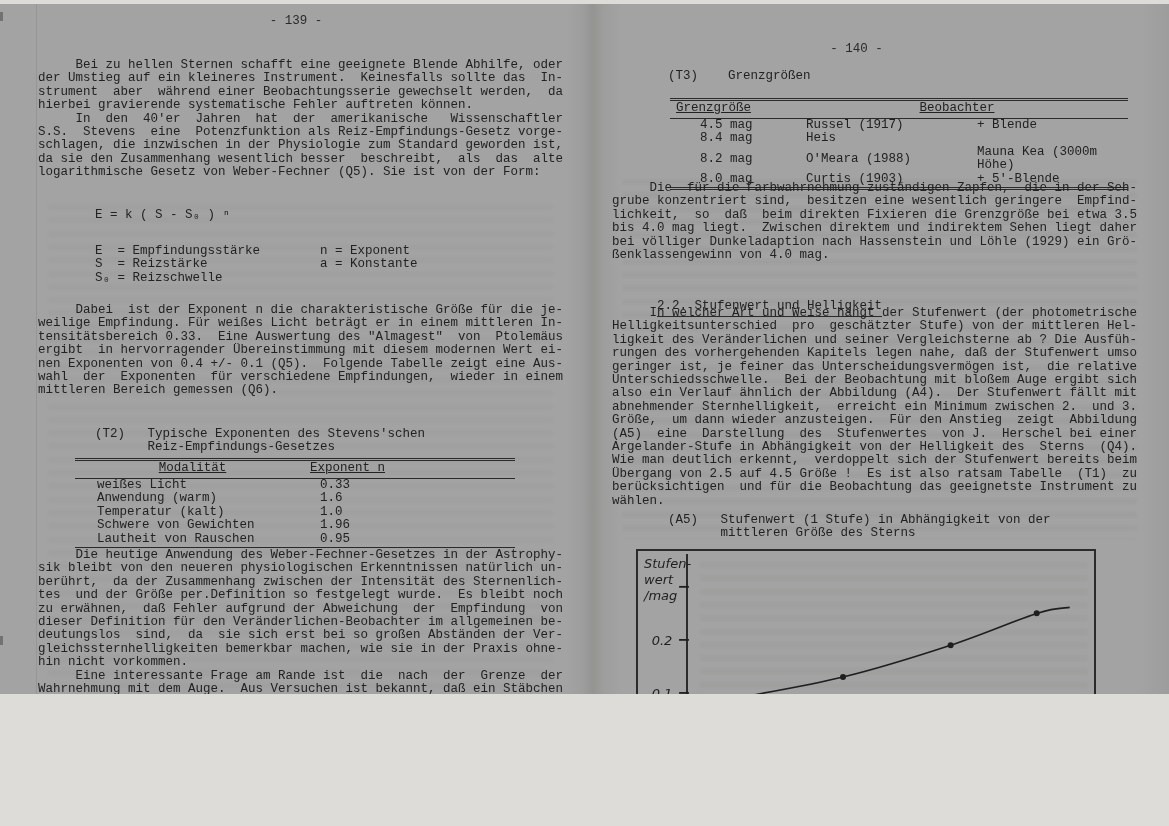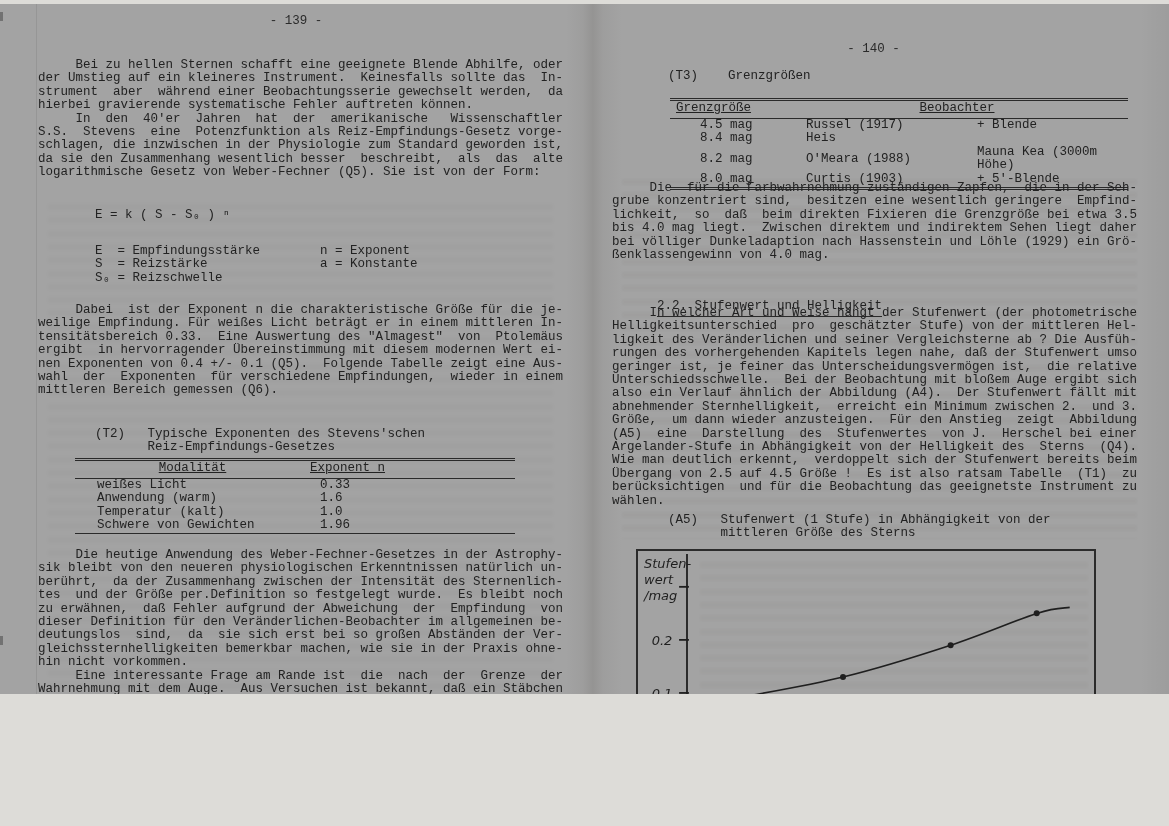--- a/index.html
+++ b/index.html
@@ -132,20 +132,24 @@
             <td>Anwendung (warm)</td>
             <td>1.6</td>
           </tr>
           <tr>
             <td>Temperatur (kalt)</td>
             <td>1.0</td>
           </tr>
           <tr>
             <td>Schwere von Gewichten</td>
             <td>1.96</td>
+          </tr>
+          <tr>
+            <td>Lautheit von Rauschen</td>
+            <td>0.95</td>
           </tr>
         </tbody>
     </table>
 
     <pre class="abs mono" style="left:38px;top:545px;">     Die heutige Anwendung des Weber-Fechner-Gesetzes in der Astrophy-
 sik bleibt von den neueren physiologischen Erkenntnissen natürlich un-
 berührt,  da der Zusammenhang zwischen der Intensität des Sternenlich-
 tes  und der Größe per.Definition so festgelegt wurde.  Es bleibt noch
 zu erwähnen,  daß Fehler aufgrund der Abweichung  der  Empfindung  von
 dieser Definition für den Veränderlichen-Beobachter im allgemeinen be-
@@ -159,21 +163,21 @@
 welches  sich  bei  völliger Dunkelheit als graues Flimmern zeigt.  Es
 entsteht dadurch, daß auch ohne Licht, alleine durch die Wärmebewegung
 der Atome, immer wieder Moleküle des Sehpurpur aktiviert werden. Wegen
 der zusätzlichen Streuung von Licht auf dem  Weg  von  der  Linse  zur
 Netzhaut  sind  etwa  20-70  Lichtquanten pro Sekunde für eine bewußte
 Wahrnehmung notwendig.  Dazu einige erstaunliche "Bestleistungen" hin-
 sichtlich der mit bloßem Auge erreichbaren Grenzgröße:</pre>
   </section>
 
   <section>
-    <div class="abs pagenum" style="left:612px;top:38px;width:523px;">- 140 -</div>
+    <div class="abs pagenum" style="left:595px;top:38px;width:523px;">- 140 -</div>
 
     <pre class="abs mono" style="left:668px;top:66px;">(T3)    Grenzgrößen</pre>
 
     <table id="t3" class="abs doc-table" style="left:670px;top:94px;">
       <thead>
         <tr>
           <th class="c0" id="t3-h0">Grenzgröße</th>
           <th class="cspan" id="t3-h1" colspan="2">Beobachter</th>
         </tr>
       </thead>

